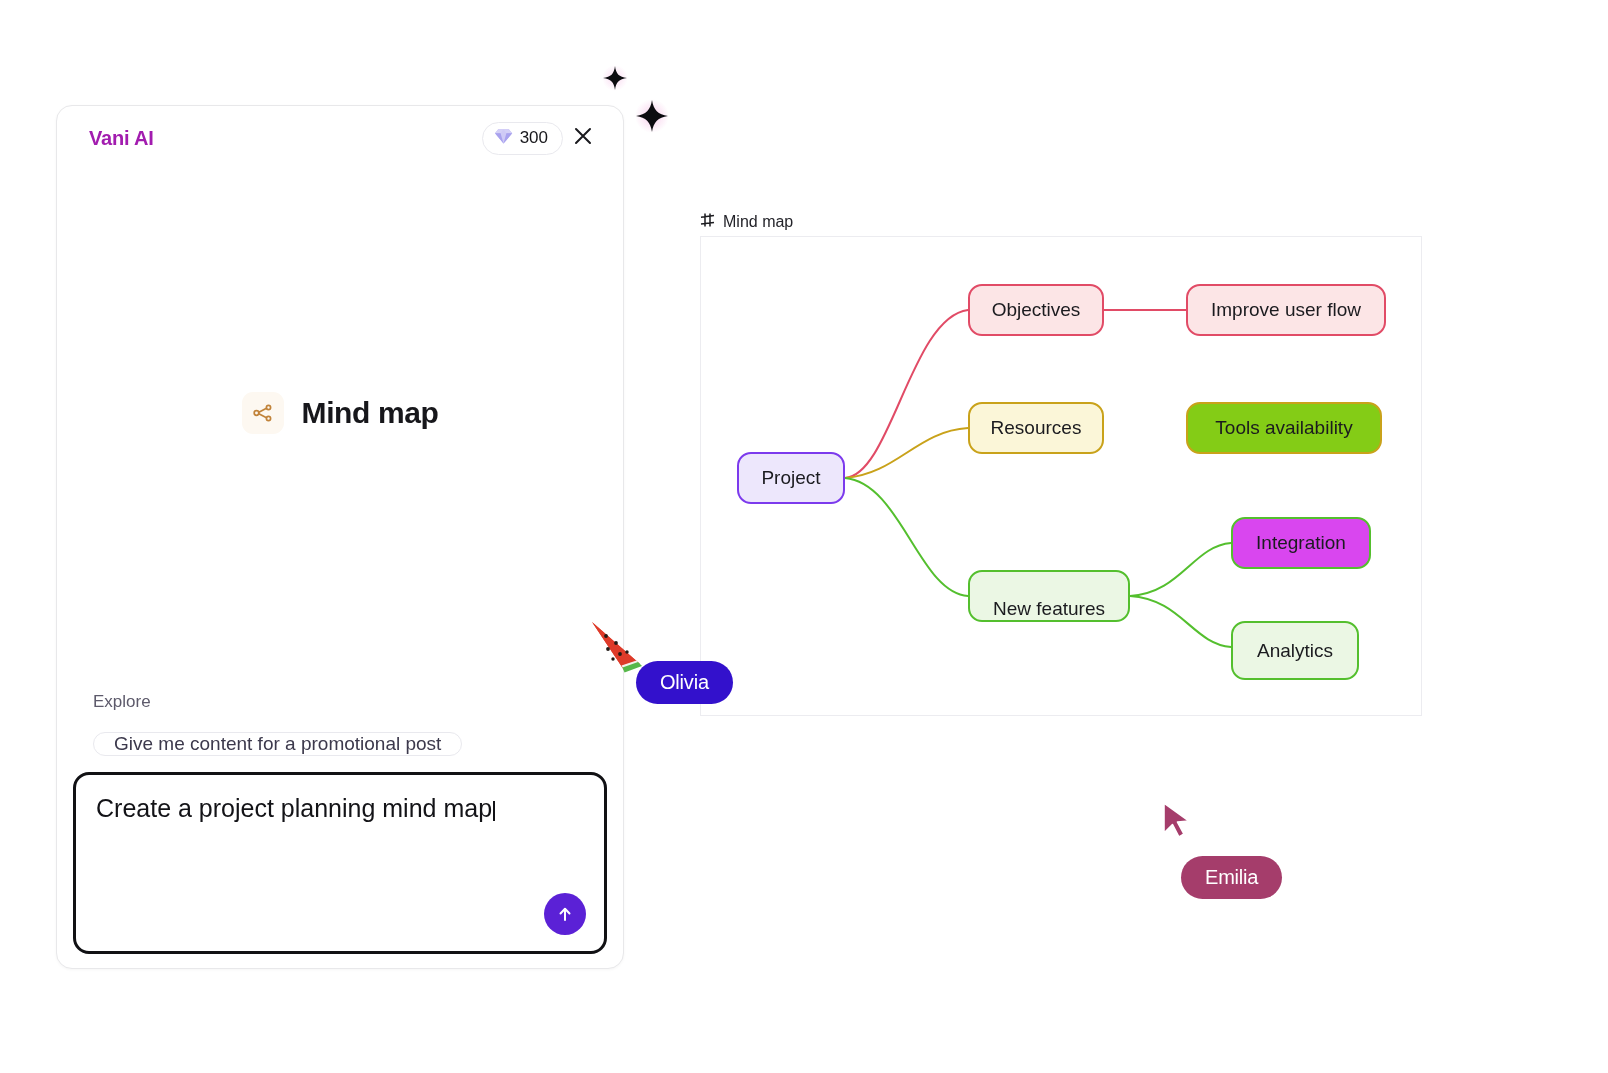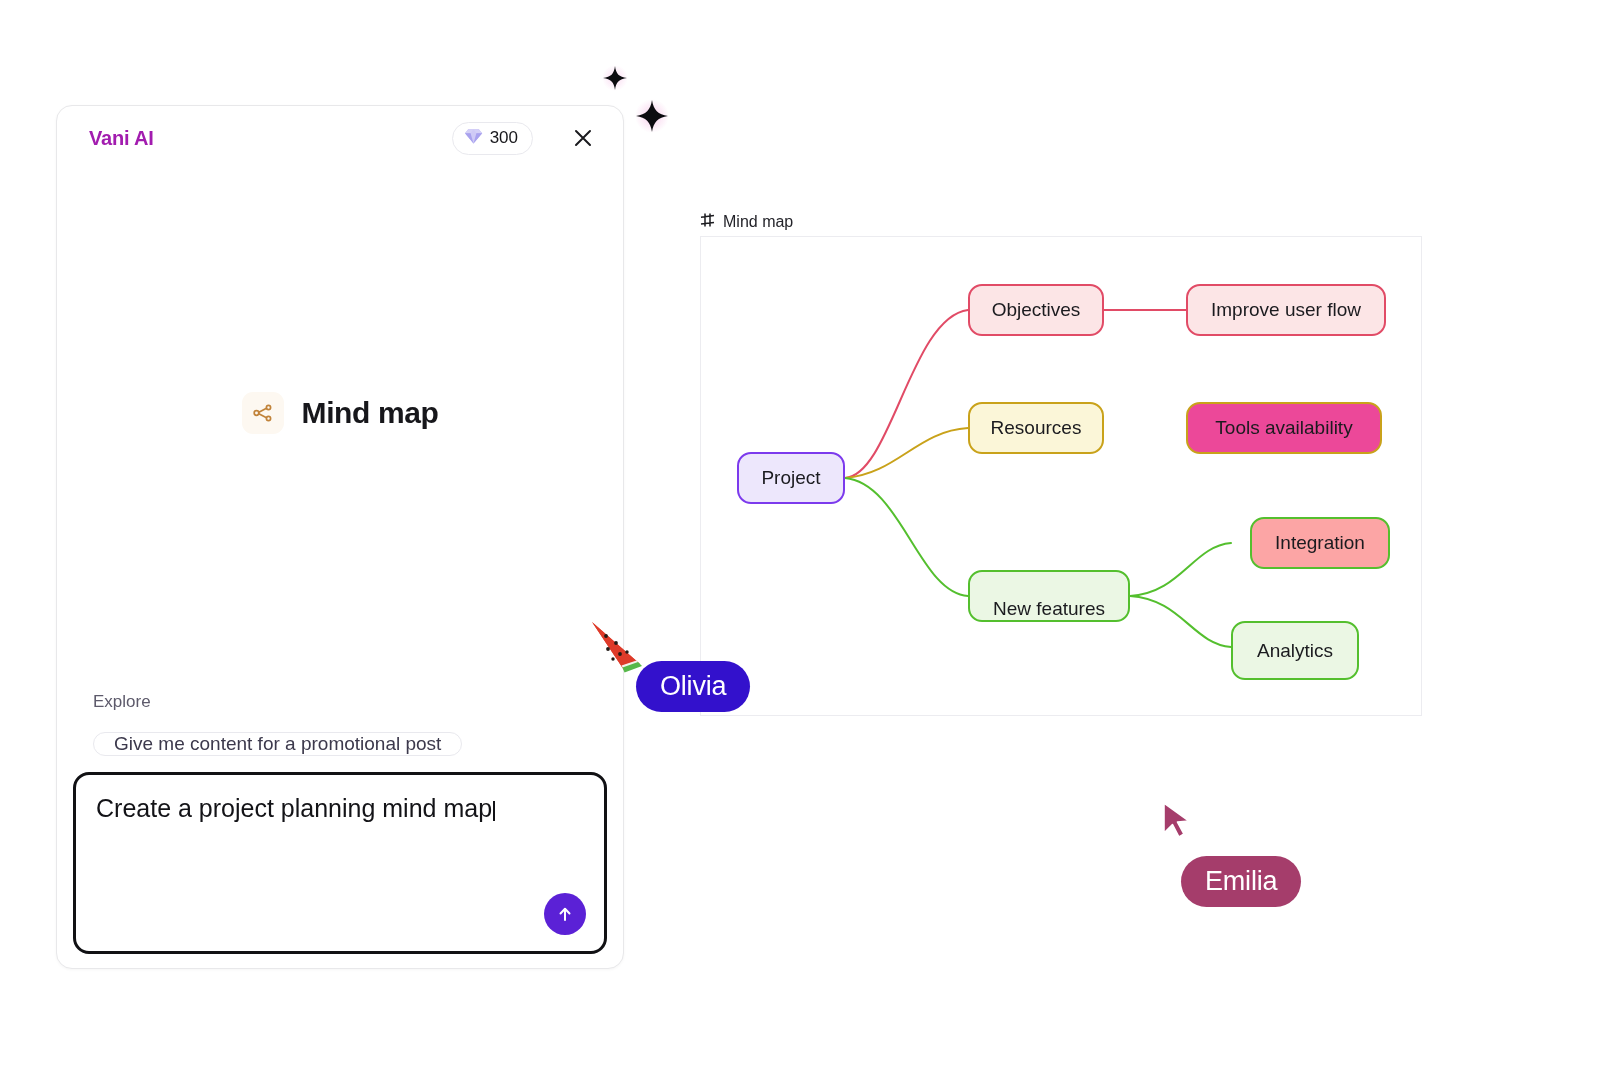--- a/index.html
+++ b/index.html
@@ -44,22 +44,21 @@
   }
   .ai-title {
     font-size: 20px;
     font-weight: 600;
     color: #a21caf;
     letter-spacing: -0.2px;
   }
   .ai-header-right {
     margin-left: auto;
     display: flex;
-    align-items: center;
-    gap: 36px;
+    gap: 6px;
   }
   .credits-pill {
     display: flex;
     align-items: center;
     gap: 7px;
     border: 1px solid #e9e9ee;
     border-radius: 999px;
     padding: 5px 14px 5px 11px;
     background: #fff;
   }
@@ -218,21 +217,21 @@
   }
 
   
   .cursor-tag {
     position: absolute;
     display: flex;
     align-items: center;
     border-radius: 999px;
     padding: 10px 24px;
     color: #ffffff;
-    font-size: 27px;
+    font-size: 20px;
     font-weight: 500;
     letter-spacing: -0.2px;
   }
   .cursor-pointer {
     position: absolute;
     pointer-events: none;
   }
 </style>
 </head>
 <body>
@@ -343,27 +342,27 @@
       </div>
       <div class="mm-node" style="left: 267px; top: 47px; width: 136px; height: 52px; background: rgb(252, 229, 230); border-color: rgb(225, 75, 102);">
         <span>Objectives</span>
       </div>
       <div class="mm-node" style="left: 485px; top: 47px; width: 200px; height: 52px; background: rgb(252, 229, 230); border-color: rgb(225, 75, 102);">
         <span>Improve user flow</span>
       </div>
       <div class="mm-node" style="left: 267px; top: 165px; width: 136px; height: 52px; background: rgb(251, 246, 216); border-color: rgb(201, 162, 26);">
         <span>Resources</span>
       </div>
-      <div class="mm-node" style="left: 485px; top: 165px; width: 196px; height: 52px; background: #ec4899; border-color: rgb(201, 162, 26);">
+      <div class="mm-node" style="left: 485px; top: 165px; width: 196px; height: 52px; background: #84cc16; border-color: rgb(201, 162, 26);">
         <span>Tools availability</span>
       </div>
       <div class="mm-node" style="left: 267px; top: 333px; width: 162px; height: 52px; background: rgb(235, 247, 228); border-color: rgb(84, 191, 46); align-items: flex-end;">
         <span>New features</span>
       </div>
-      <div class="mm-node" style="left: 530px; top: 280px; width: 140px; height: 52px; background: #fca5a5; border-color: rgb(84, 191, 46); margin-left: 19px;">
+      <div class="mm-node" style="left: 530px; top: 280px; width: 140px; height: 52px; background: #d946ef; border-color: rgb(84, 191, 46);">
         <span>Integration</span>
       </div>
       <div class="mm-node" style="left: 530px; top: 384px; width: 128px; height: 59px; background: rgb(235, 247, 228); border-color: rgb(84, 191, 46);">
         <span>Analytics</span>
       </div>
     </div>
 </div>
 
 <div class="cursor-pointer" style="left:586px;top:616px;">
   <svg width="62" height="62" viewBox="0 0 62 62">

